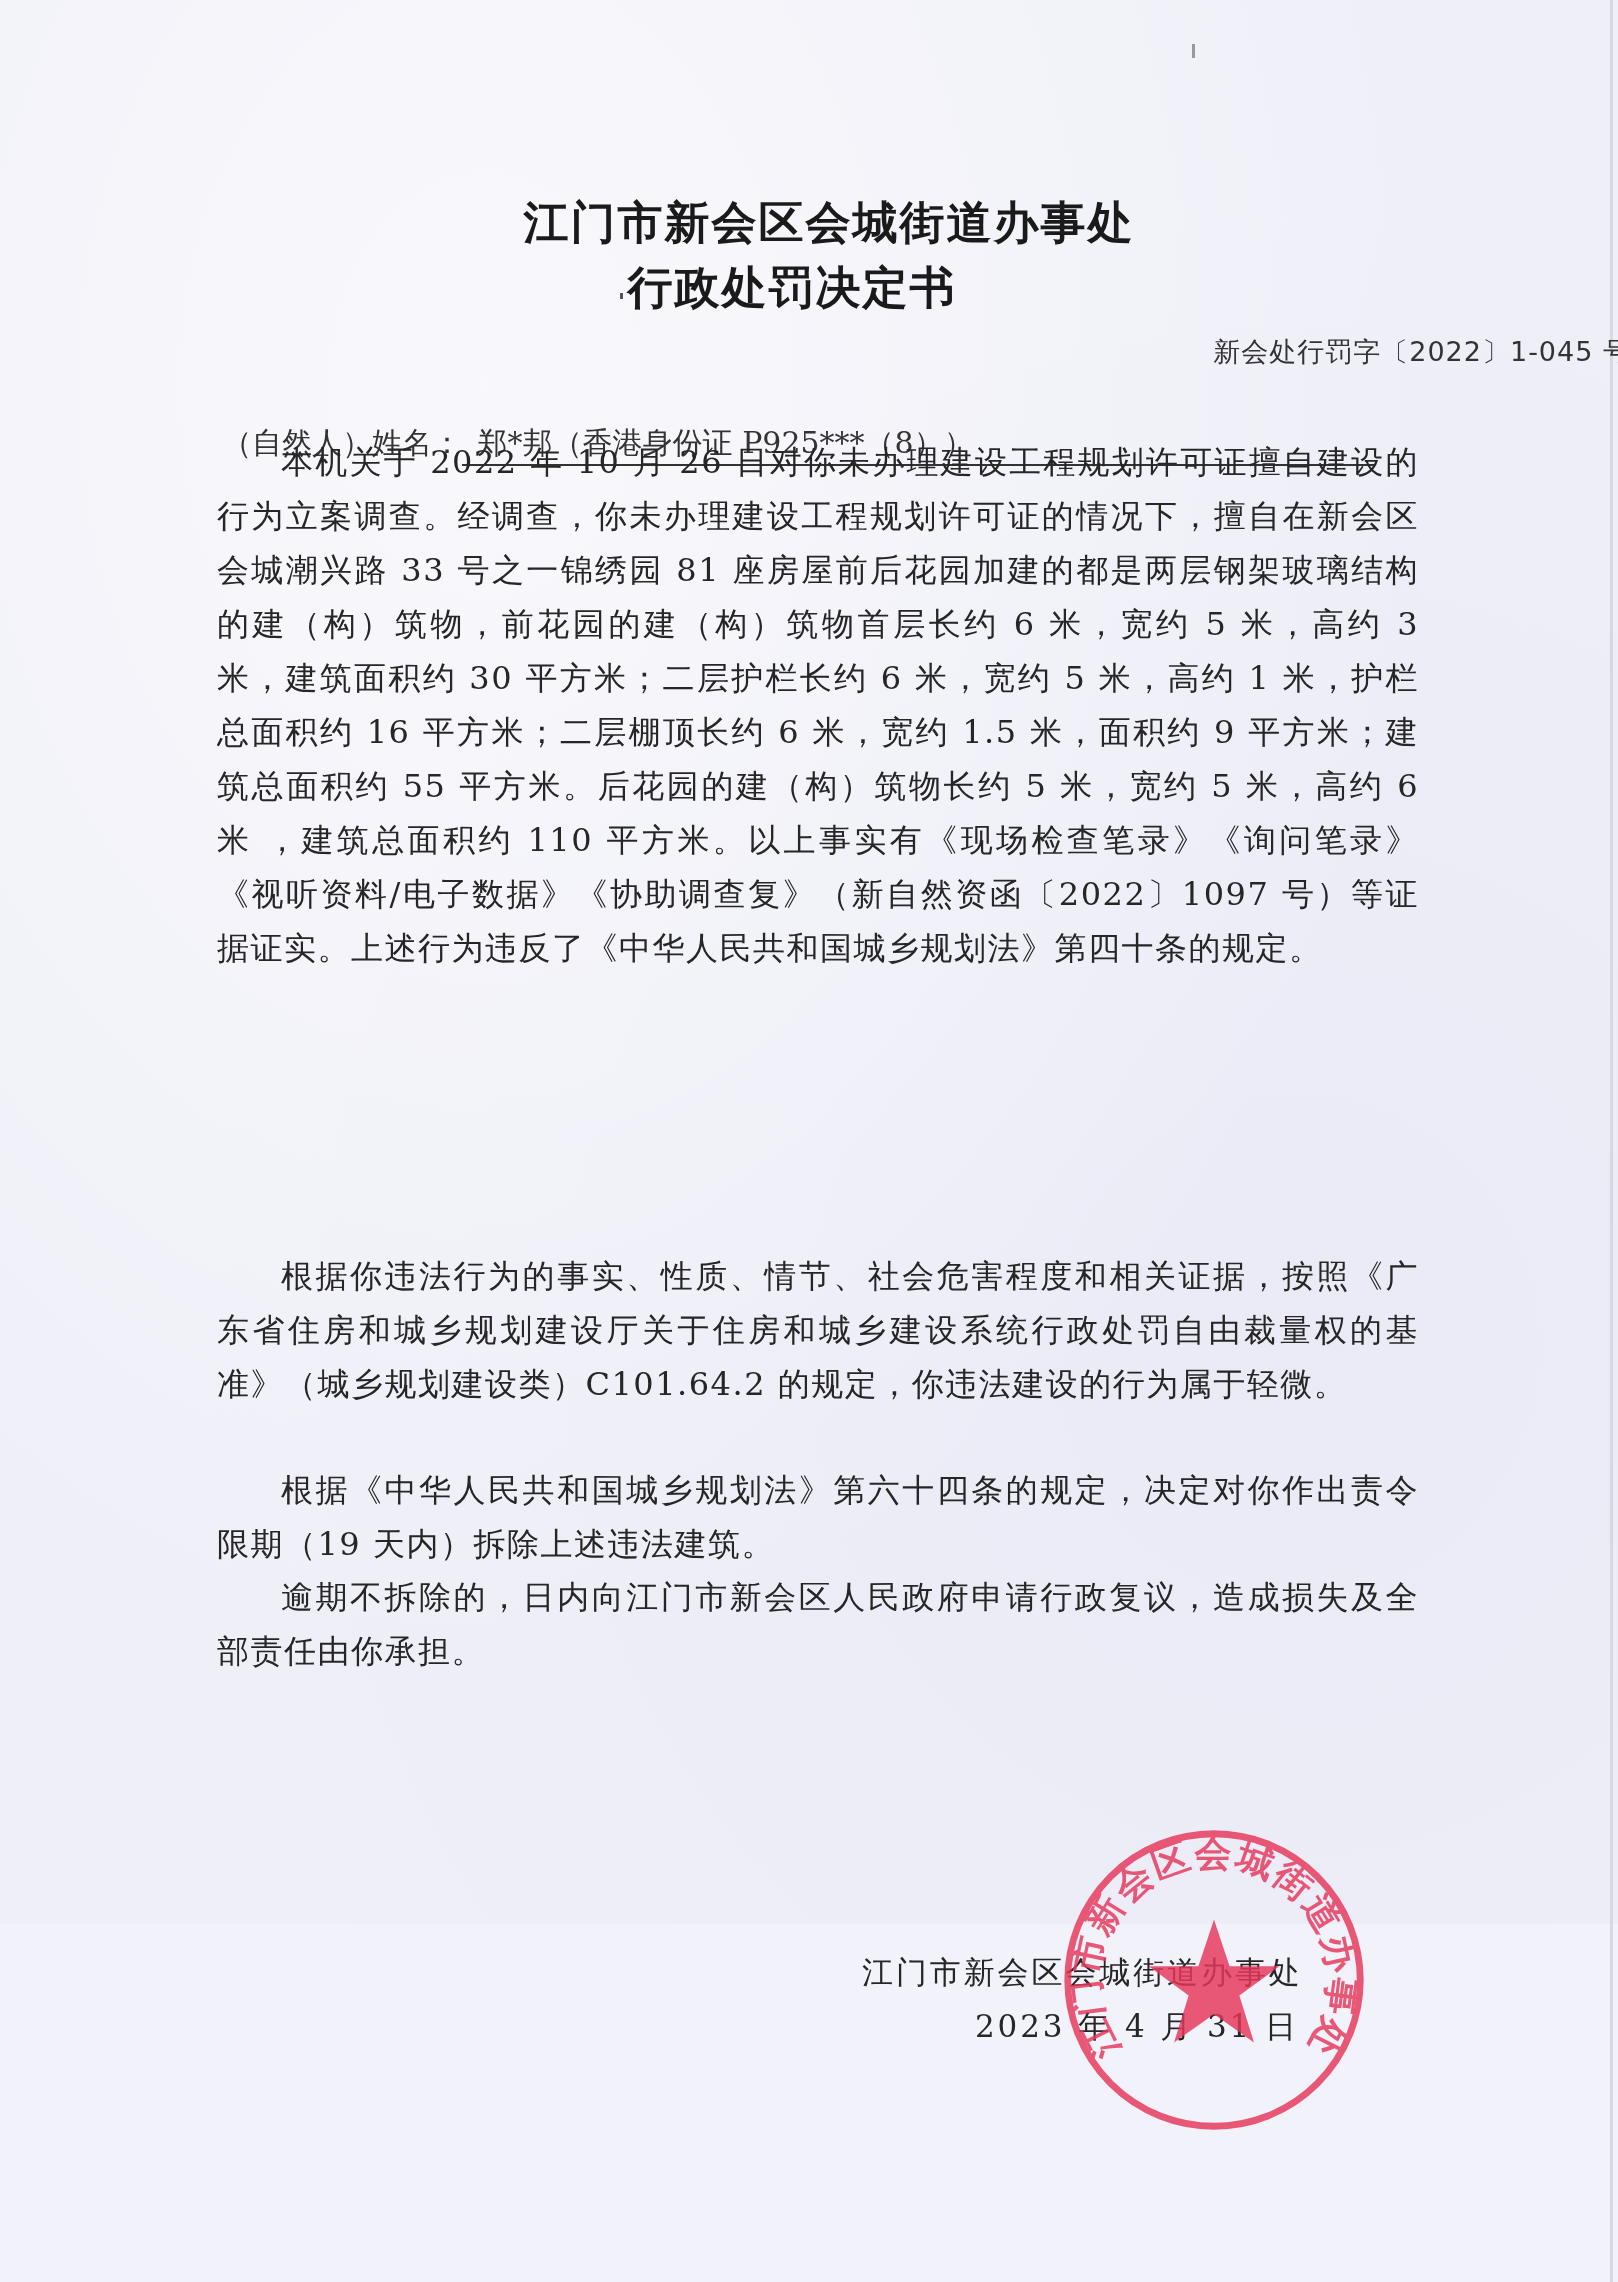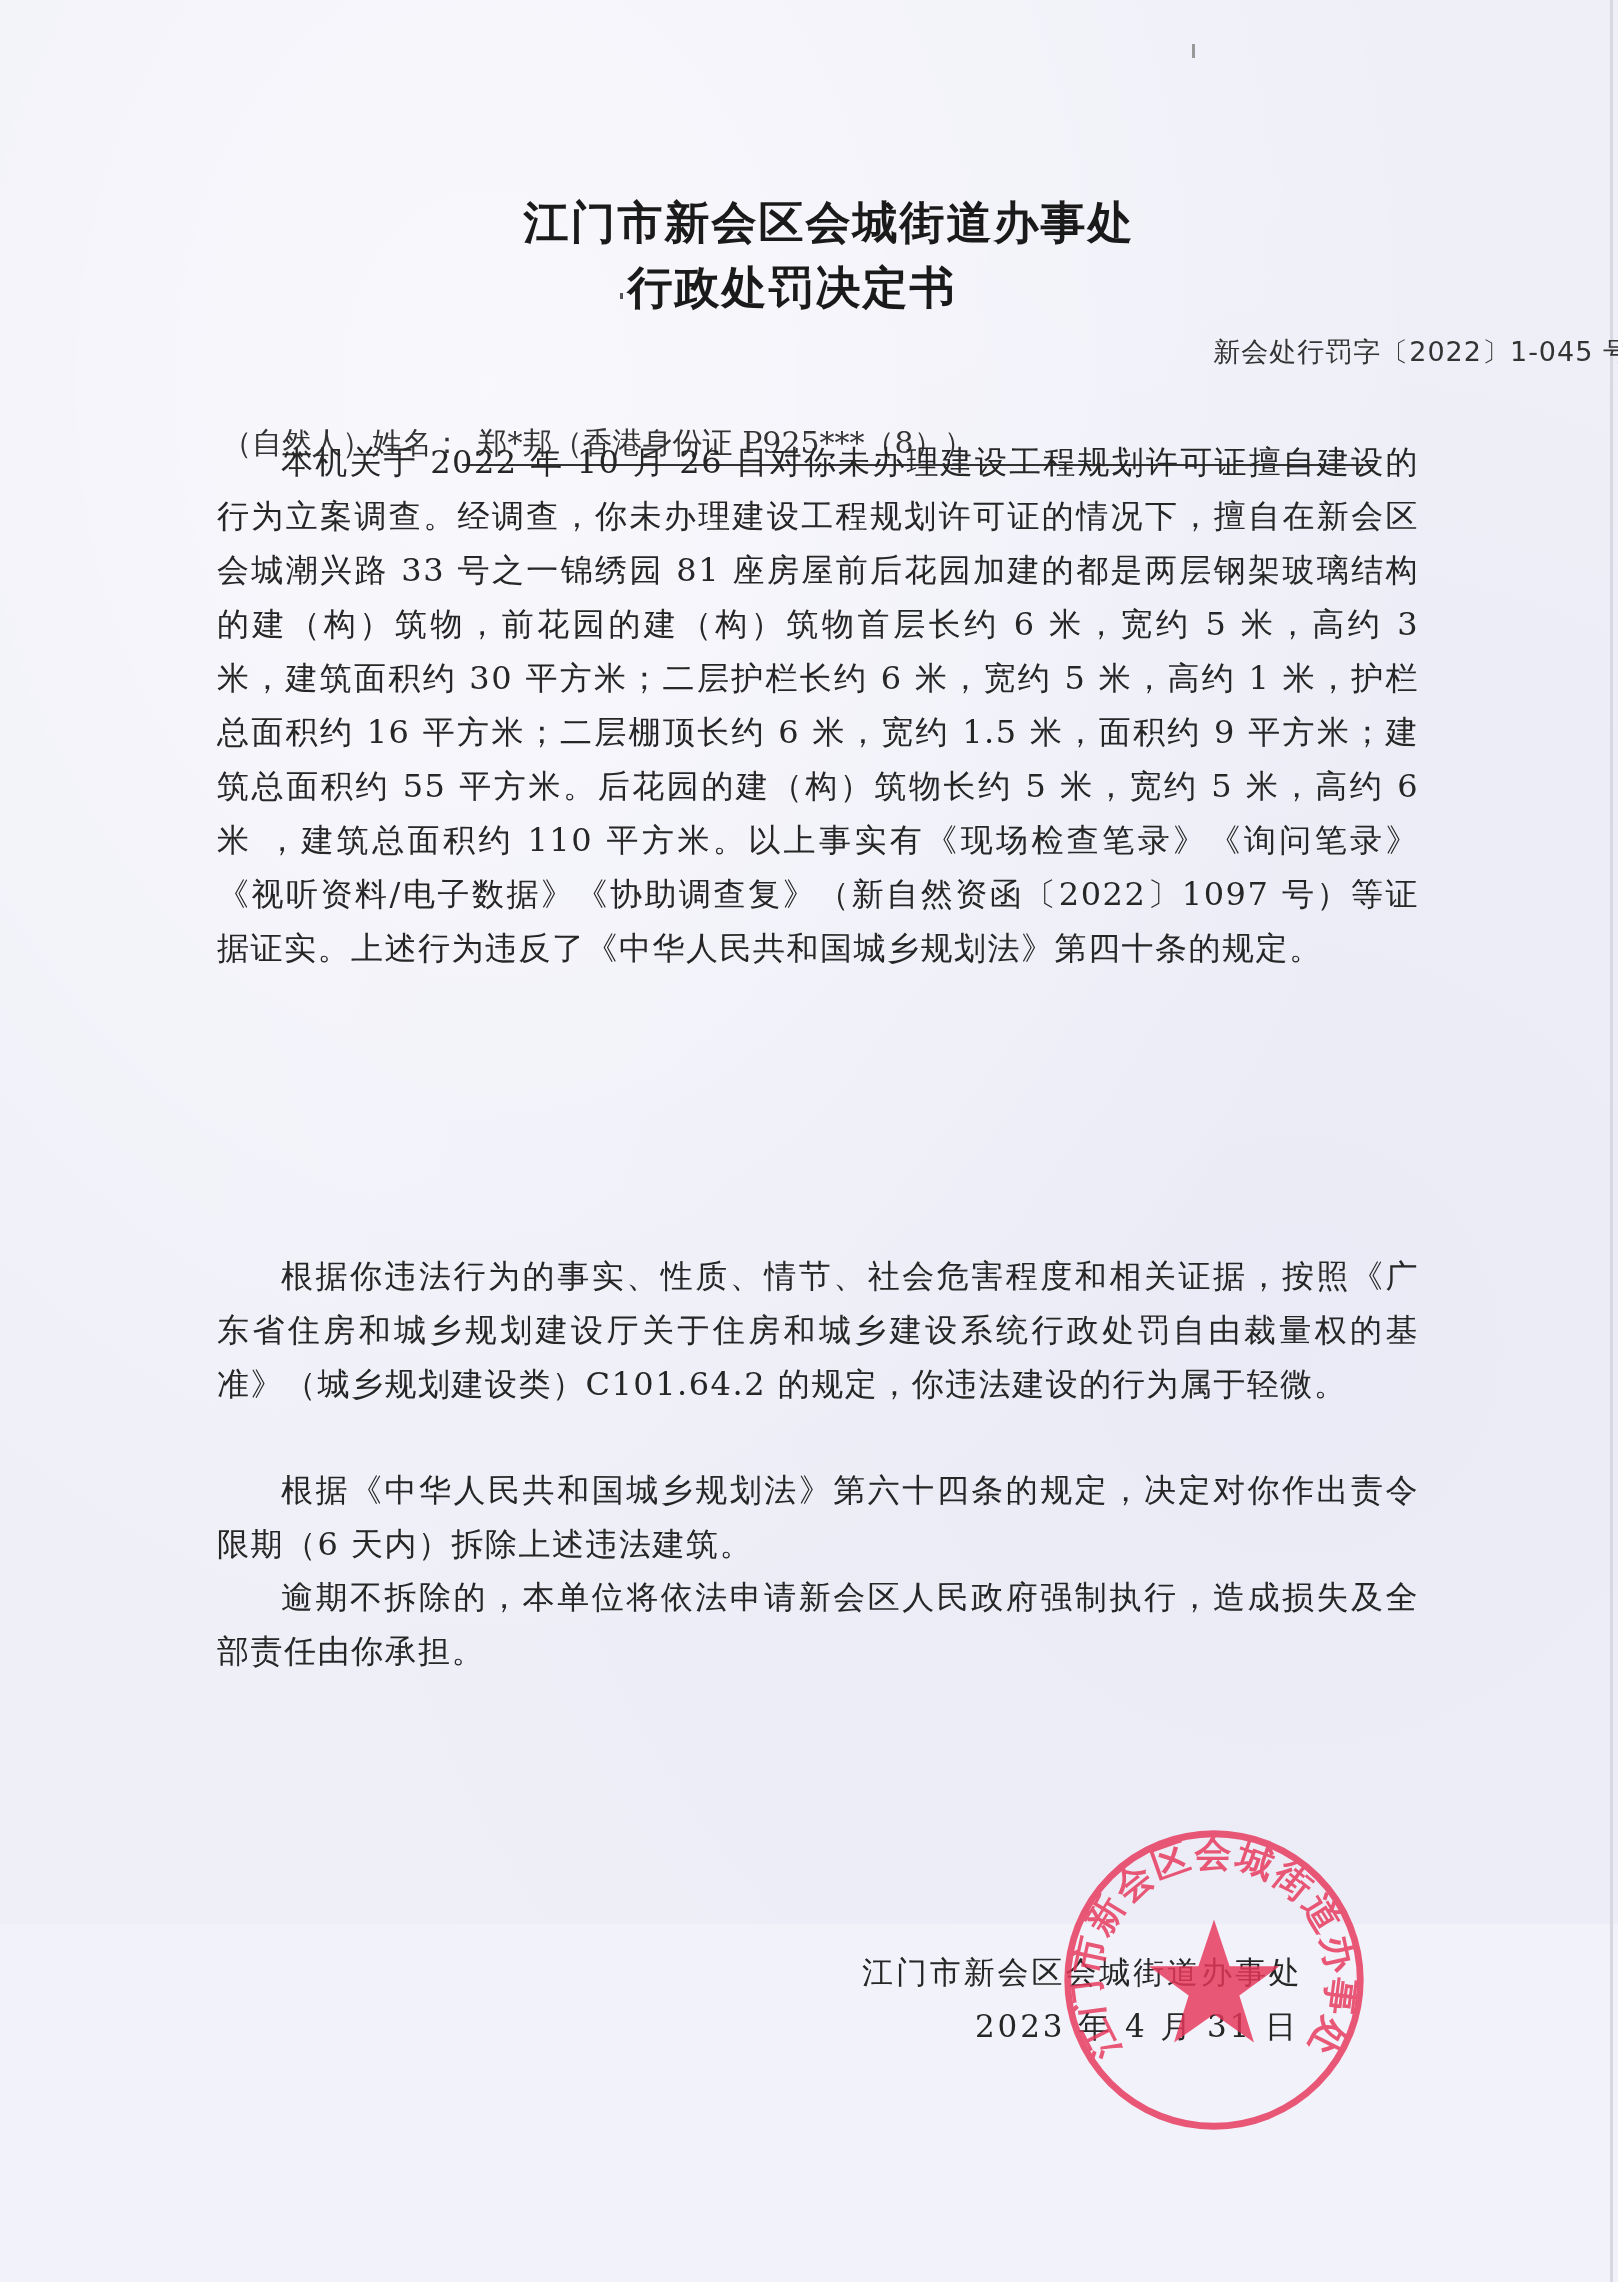--- a/index.html
+++ b/index.html
@@ -130,24 +130,24 @@
     <span class="label">（自然人）姓名：</span><span class="value">郑*邦（香港身份证 P925***（8））</span>
   </div>
 
   <div class="body-text p1">
     <p>本机关于 2022 年 10 月 26 日对你未办理建设工程规划许可证擅自建设的行为立案调查。经调查，你未办理建设工程规划许可证的情况下，擅自在新会区会城潮兴路 33 号之一锦绣园 81 座房屋前后花园加建的都是两层钢架玻璃结构的建（构）筑物，前花园的建（构）筑物首层长约 6 米，宽约 5 米，高约 3 米，建筑面积约 30 平方米；二层护栏长约 6 米，宽约 5 米，高约 1 米，护栏总面积约 16 平方米；二层棚顶长约 6 米，宽约 1.5 米，面积约 9 平方米；建筑总面积约 55 平方米。后花园的建（构）筑物长约 5 米，宽约 5 米，高约 6 米 ，建筑总面积约 110 平方米。以上事实有《现场检查笔录》《询问笔录》《视听资料/电子数据》《协助调查复》（新自然资函〔2022〕1097 号）等证据证实。上述行为违反了《中华人民共和国城乡规划法》第四十条的规定。</p>
   </div>
   <div class="body-text p3">
     <p>根据你违法行为的事实、性质、情节、社会危害程度和相关证据，按照《广东省住房和城乡规划建设厅关于住房和城乡建设系统行政处罚自由裁量权的基准》（城乡规划建设类）C101.64.2 的规定，你违法建设的行为属于轻微。</p>
   </div>
   <div class="body-text p4">
-    <p>根据《中华人民共和国城乡规划法》第六十四条的规定，决定对你作出责令限期（6 天内）拆除上述违法建筑。</p>
+    <p>根据《中华人民共和国城乡规划法》第六十四条的规定，决定对你作出责令限期（19 天内）拆除上述违法建筑。</p>
   </div>
   <div class="body-text p5">
-    <p>逾期不拆除的，本单位将依法申请新会区人民政府强制执行，造成损失及全部责任由你承担。</p>
+    <p>逾期不拆除的，日内向江门市新会区人民政府申请行政复议，造成损失及全部责任由你承担。</p>
   </div>
 
   <div class="sign-org">江门市新会区会城街道办事处</div>
   <div class="sign-date">2023 年 4 月 31 日</div>
 
   <svg class="stamp" viewBox="0 0 320 320" xmlns="http://www.w3.org/2000/svg">
     <defs>
       <path id="sealArc" d="M 55 215 A 118 118 0 1 1 265 215"></path>
     </defs>
     <circle cx="160" cy="160" r="150" fill="none" stroke="#e8365a" stroke-width="7"></circle>

